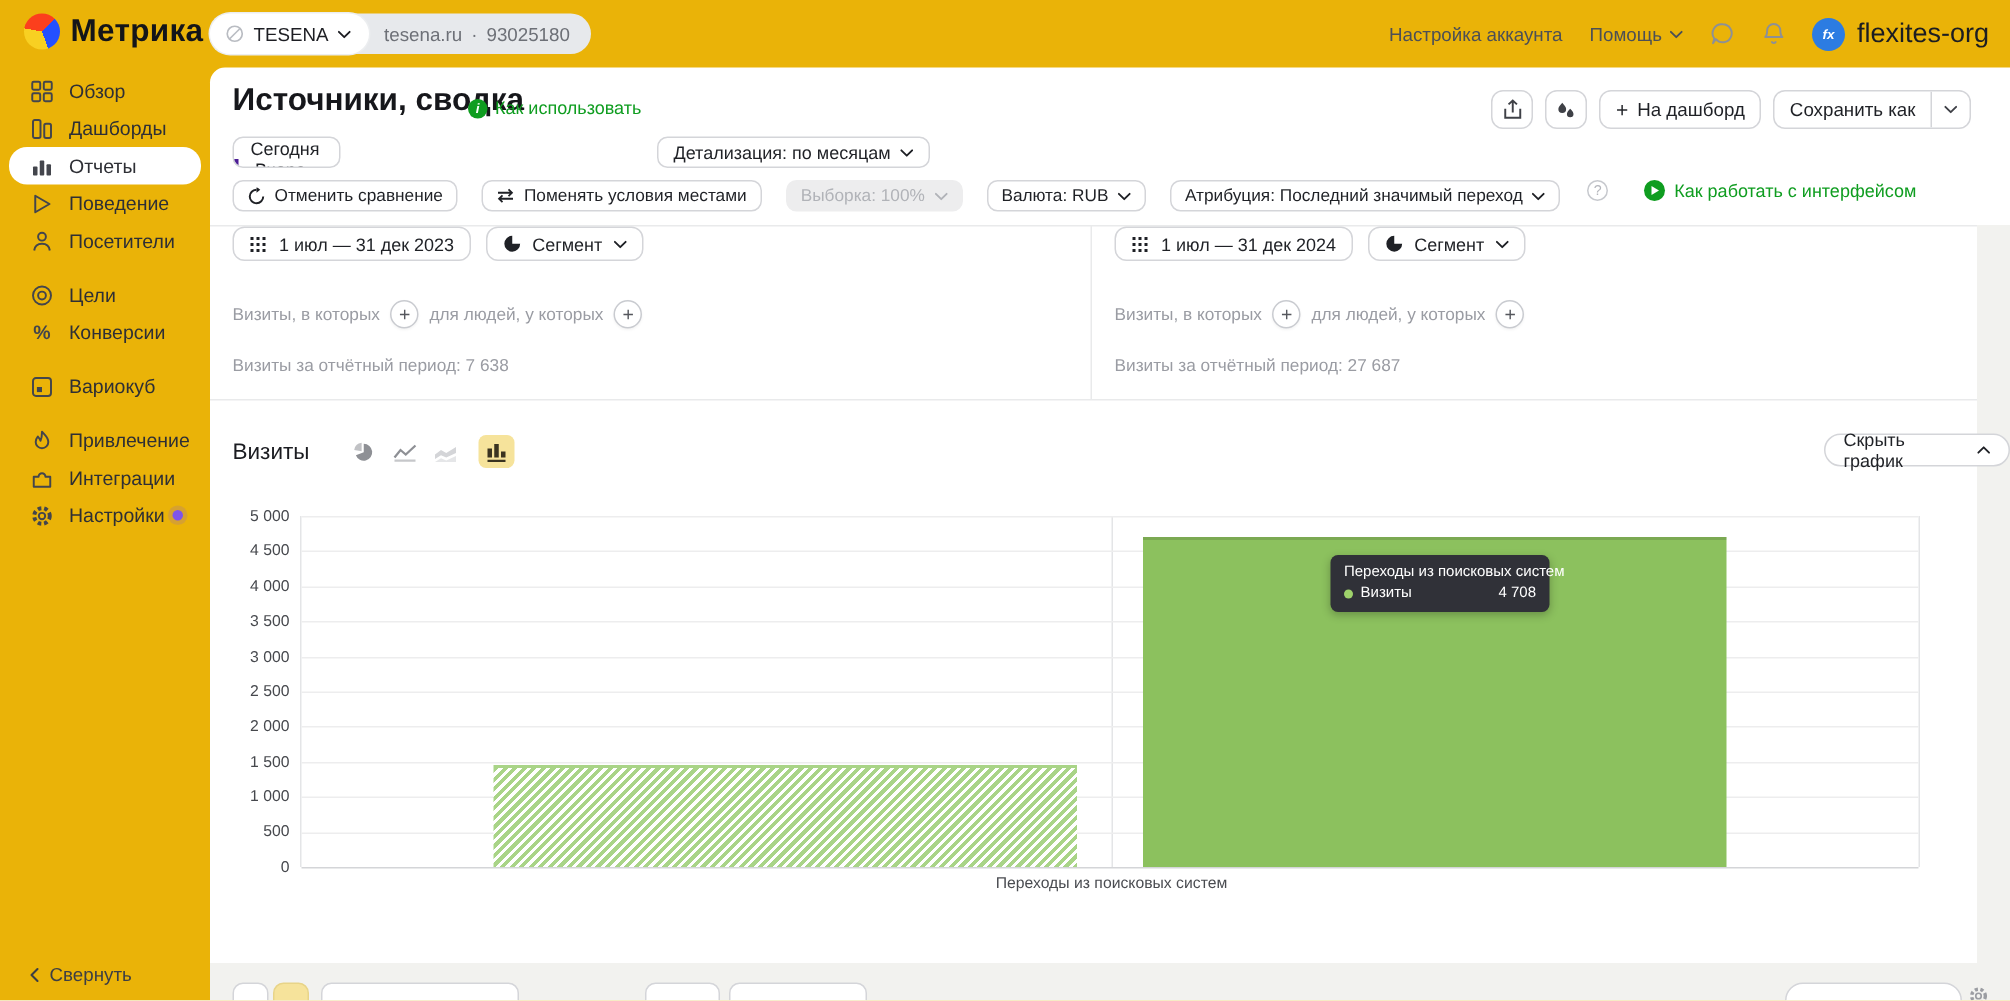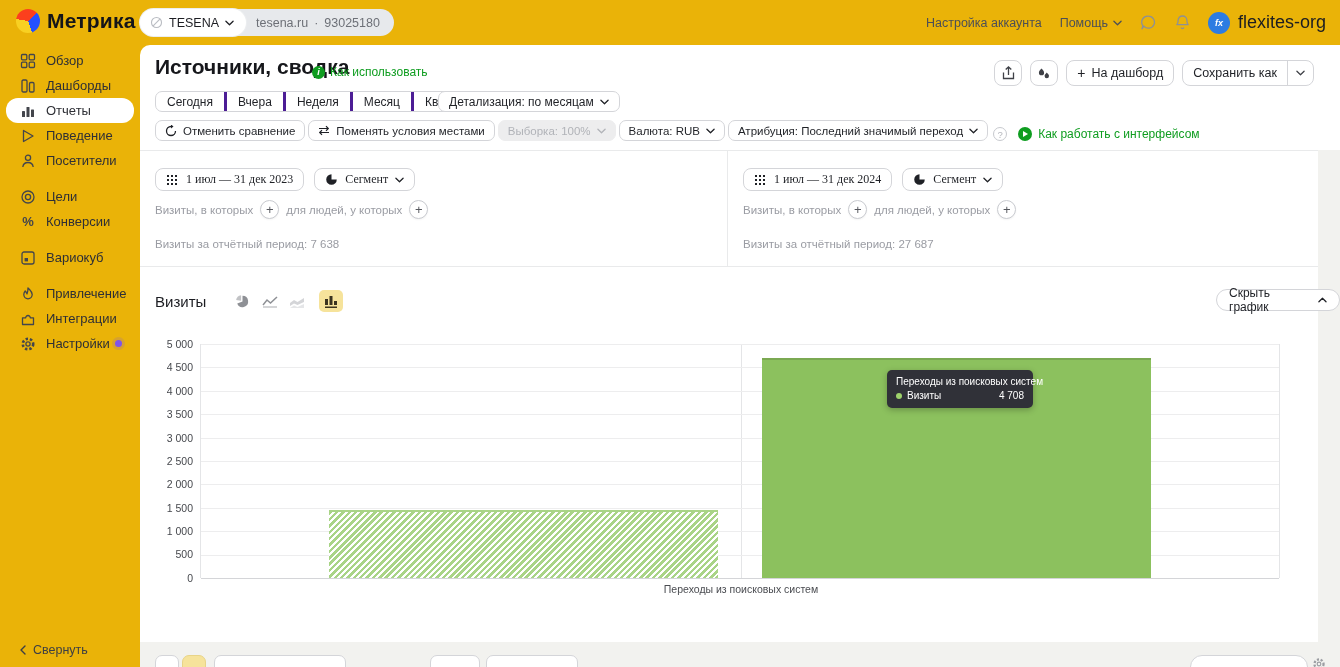--- a/index.html
+++ b/index.html
@@ -40,39 +40,39 @@
   .howto { position:absolute; left:172px; top:20px; display:flex; align-items:center; gap:5px; font-size:12px; color:#0f9d20; font-weight:500; cursor:pointer; }
   .info-circle { width:13px; height:13px; border-radius:50%; background:#0f9d20; color:#fff; font-size:9px; font-weight:700; display:flex; align-items:center; justify-content:center; font-style:italic; }
 
   .actions { position:absolute; right:26px; top:15px; display:flex; gap:8px; align-items:center; }
   .btn { height:26px; background:#fff; border:1px solid #d4d5d9; border-radius:8px; display:flex; align-items:center; gap:6px; padding:0 10px; font-size:12.5px; color:#1f2126; cursor:pointer; white-space:nowrap; }
   .btn.icon-only { width:28px; justify-content:center; padding:0; color:#3f4147; }
   .split { display:flex; height:26px; border:1px solid #d4d5d9; border-radius:8px; overflow:hidden; background:#fff; }
   .split > div { display:flex; align-items:center; padding:0 10px; font-size:12.5px; cursor:pointer; }
   .split .caret-part { border-left:1px solid #d4d5d9; padding:0 8px; color:#3f4147; }
 
-  .periods { position:absolute; left:15px; top:46px; display:flex; height:21px; border:1px solid #d4d5d9; border-radius:7px; overflow:hidden; background:#fff; }
+  .periods { position:absolute; left:15px; top:46px; display:flex; height:21px; border:1px solid #d4d5d9; border-radius:7px; overflow:hidden; background:#fff;flex-direction:column; }
   .periods .p { display:flex; align-items:center; padding:0 11px; font-size:12px; color:#1f2126; border-left:3px solid #4c1d95; cursor:pointer; }
   .periods .p:first-child { border-left:none; }
   .dropdown-btn { position:absolute; height:21px; border:1px solid #d4d5d9; border-radius:7px; background:#fff; display:flex; align-items:center; gap:6px; padding:0 10px; font-size:12px; color:#1f2126; cursor:pointer; white-space:nowrap; }
 
-  .filters { position:absolute; left:15px; top:75px; display:flex; gap:3px; align-items:flex-end; height:21px; }
+  .filters { position:absolute; left:15px; top:75px; display:flex; gap:16px; align-items:flex-start; height:21px; }
   .fbtn { height:21px; border:1px solid #d4d5d9; border-radius:7px; background:#fff; display:flex; align-items:center; gap:6px; padding:0 9px; font-size:11.5px; color:#1f2126; cursor:pointer; white-space:nowrap; }
   .fbtn.disabled { background:#ededee; border-color:#ededee; color:#b1b3b8; }
   .qmark { width:14px; height:14px; border-radius:50%; border:1px solid #c7c9ce; color:#b4b6bc; font-size:9.5px; display:flex; align-items:center; justify-content:center; margin-left:2px; cursor:pointer; }
   .green-link { display:flex; align-items:center; gap:6px; font-size:12px; color:#0f9d20; font-weight:500; margin-left:8px; cursor:pointer; }
   .play-circle { width:14px; height:14px; border-radius:50%; background:#0f9d20; display:flex; align-items:center; justify-content:center; }
   .play-circle:after { content:""; border-left:5px solid #fff; border-top:3px solid transparent; border-bottom:3px solid transparent; margin-left:1px; }
 
   .hdiv { position:absolute; left:0; width:1178px; height:1px; background:#e9eaeb; }
   .vdiv { position:absolute; left:587px; top:105px; height:116px; width:1px; background:#e9eaeb; }
   .gutter { position:absolute; left:1178px; top:105px; width:22px; height:492px; background:#f2f2ef; }
 
   .panel { position:absolute; top:105px; width:572px; height:116px; }
-  .panel .row1 { position:absolute; left:15px; top:18px; display:flex; gap:10px;font-family:Liberation Serif, serif; }
+  .panel .row1 { position:absolute; left:15px; top:1px; display:flex; gap:10px; }
   .pbtn { height:23px; border:1px solid #d4d5d9; border-radius:8px; background:#fff; display:flex; align-items:center; gap:7px; padding:0 10px; font-size:12px; color:#1f2126; cursor:pointer; white-space:nowrap; }
   .cond-row { position:absolute; left:15px; top:50px; display:flex; align-items:center; gap:7px; font-size:11.5px; color:#9a9ca3; }
   .plus-btn { width:19px; height:19px; border-radius:50%; border:1px solid #c9cbd0; background:#fff; color:#55575d; font-size:13px; display:flex; align-items:center; justify-content:center; cursor:pointer; box-shadow:0 1px 2px rgba(0,0,0,.05); }
   .total-row { position:absolute; left:15px; top:88px; font-size:11.5px; color:#9a9ca3; }
 
   .chart-head { position:absolute; left:15px; top:244px; display:flex; align-items:center; height:24px; }
   .metric-title { font-size:15px; color:#1b1c21; margin-right:28px; }
   .ct-icon { width:17px; height:17px; margin-right:10px; color:#8e9095; cursor:pointer; display:flex; align-items:center; justify-content:center; }
   .ct-icon.muted { color:#d4d5d8; }
   .ct-icon.selected { width:24px; height:22px; background:#f6e39b; border-radius:5px; color:#3a3320; margin-left:4px; }

